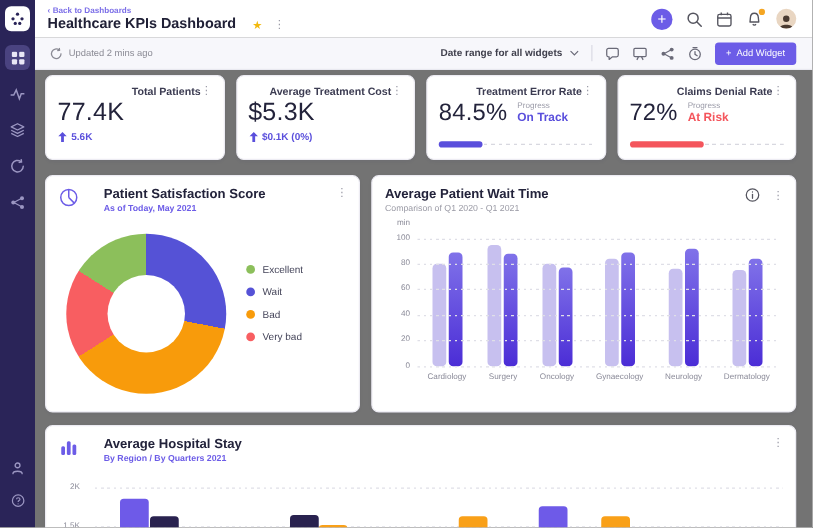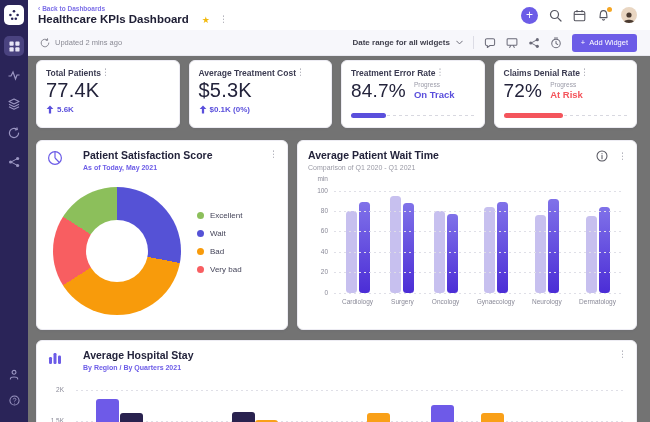--- a/index.html
+++ b/index.html
@@ -39,21 +39,21 @@
   .toolbar-right .tb-icon{width:12px;height:12px;color:#6A6A78;}
   .add-widget{background:#6C5CE7;color:#fff;font-size:7.5px;border:none;border-radius:3px;padding:4.5px 9px;display:flex;gap:4px;align-items:center;cursor:pointer;font-family:inherit;}
 
   
   .main{position:absolute;left:28px;top:56px;right:0;bottom:0;padding:4px 13px 0 8px;box-sizing:border-box;}
   .card{background:#fff;border-radius:6px;border:1px solid #EDECF3;box-shadow:0 1px 3px rgba(40,40,90,0.05);box-sizing:border-box;}
 
   
   .kpi-row{display:flex;gap:9px;height:68px;}
   .kpi{flex:1;padding:7px 9px;position:relative;display:flex;flex-direction:column;}
-  .kpi-head{display:flex;justify-content:flex-start;align-items:flex-start;}
+  .kpi-head{display:flex;justify-content:flex-end;align-items:flex-start;}
   .kpi-title{font-size:8.5px;color:#3C3C52;font-weight:bold;}
   .kpi-value{font-size:20px;font-weight:normal;color:#23233B;line-height:1.05;margin-top:2px;letter-spacing:.2px;}
   .kpi-duo .kpi-value{font-size:19px;}
   .kpi-delta{display:flex;align-items:center;gap:3px;font-size:8px;font-weight:bold;color:#5A4FDC;margin-top:4px;}
   .kpi-duo{display:flex;gap:8px;align-items:flex-start;margin-top:1px;}
   .prog-info{padding-top:2px;}
   .progress-label{font-size:6.5px;color:#9B9BA8;display:block;}
   .progress-status{font-size:9.5px;font-weight:bold;display:block;margin-top:1px;}
   .progress-track{position:absolute;left:9px;right:9px;bottom:9px;height:5px;}
   .track-dash{position:absolute;left:0;right:0;top:2px;height:1px;background:repeating-linear-gradient(90deg,#D8D8E0 0 3px,transparent 3px 6px);}
@@ -292,21 +292,21 @@
           <span>$0.1K (0%)</span>
         </div>
       </div>
 
       <div class="card kpi">
         <div class="kpi-head">
           <span class="kpi-title">Treatment Error Rate</span>
           <span class="kebab">⋮</span>
         </div>
         <div class="kpi-duo">
-          <div class="kpi-value">84.7%</div>
+          <div class="kpi-value">84.5%</div>
           <div class="prog-info">
             <span class="progress-label">Progress</span>
             <span class="progress-status" style="color: rgb(90, 79, 220);">On Track</span>
           </div>
         </div>
         <div class="progress-track">
           <div class="track-dash"></div>
           <div class="progress-fill" style="width: 28%; background: rgb(90, 79, 220);"></div>
         </div>
       </div>

